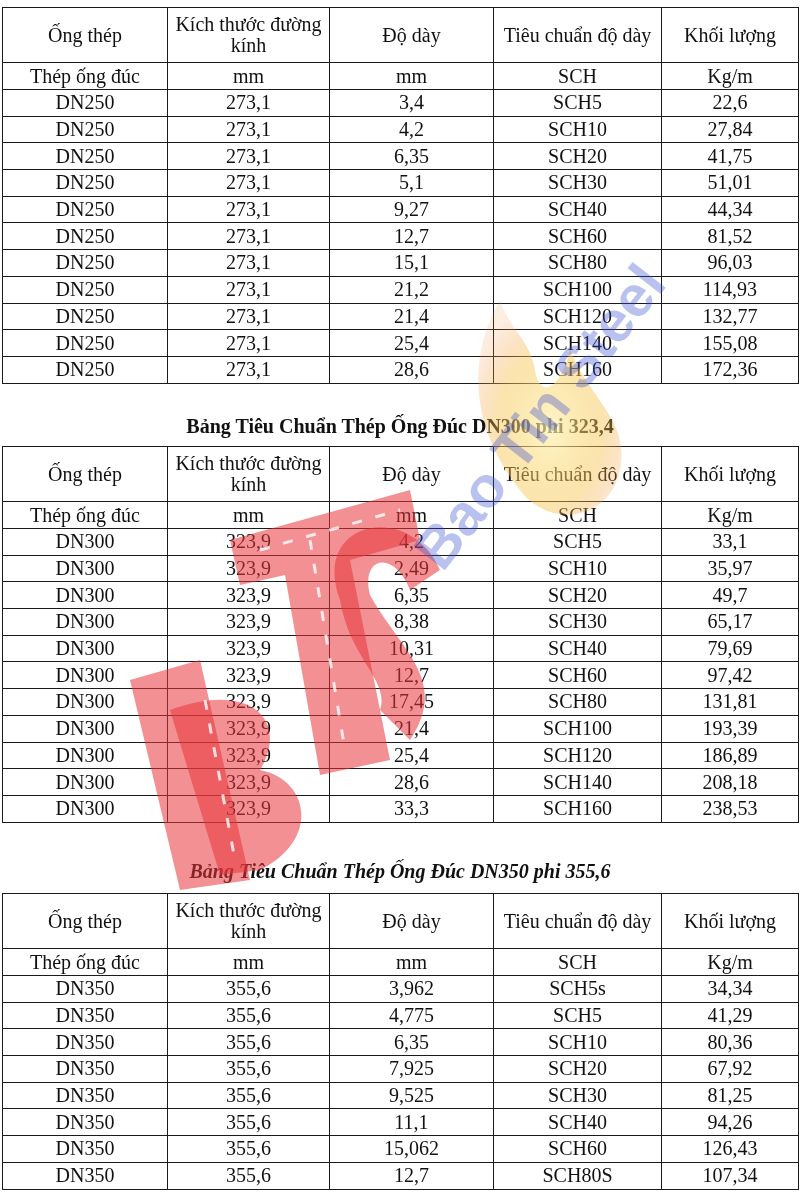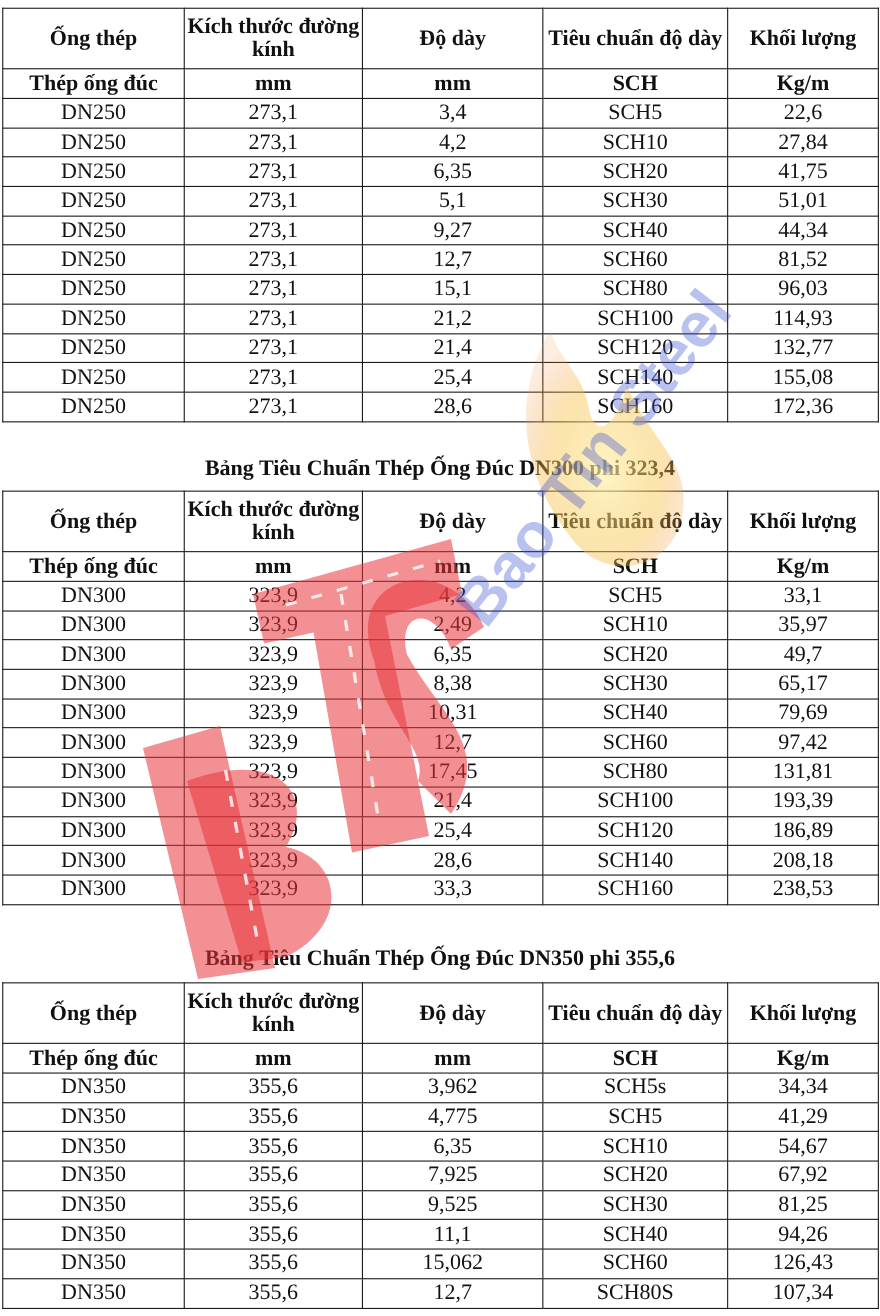--- a/index.html
+++ b/index.html
@@ -1,20 +1,20 @@
 <!DOCTYPE html>
 <html><head>
 <meta charset="utf-8">
 <style>
   html, body { margin:0; padding:0; background:#ffffff; }
   body { width:800px; height:1196px; position:relative; overflow:hidden;
          font-family:"Liberation Serif","DejaVu Serif",serif; color:#111; }
   .tbl { position:absolute; left:2px; width:796px; border-collapse:collapse; table-layout:fixed; }
   .tbl td, .tbl th { border:1.6px solid #1a1a1a; text-align:center; padding:0; font-size:20px; line-height:1.05; }
-  .tbl th { font-weight:bold;margin-top:16px; }
+  .tbl th { font-weight:normal;margin-top:16px; }
   .tbl tr.hdr th { height:54px; font-size:20px; }
   .tbl tr.unit th { height:26px; }
   .tbl tr.row td { height:25.7px; font-size:20px; }
   .c1 { width:165px; } .c2 { width:162px; } .c3 { width:164px; } .c4 { width:168px; } .c5 { width:137px; }
   .title { position:absolute; left:0; width:800px; text-align:center; font-weight:bold; font-size:20px; }
   .wm { position:absolute; pointer-events:none; z-index:5; }
 </style>
 </head>
 <body>
 
@@ -223,21 +223,21 @@
       <tr class="row">
         <td>DN300</td>
         <td>323,9</td>
         <td>33,3</td>
         <td>SCH160</td>
         <td>238,53</td>
       </tr>
     </tbody>
 </table>
 
-<div class="title" style="top:860px;">Bảng Tiêu Chuẩn Thép Ống Đúc DN350 phi 355,6</div>
+<div class="title" style="top:860px;font-style:italic;">Bảng Tiêu Chuẩn Thép Ống Đúc DN350 phi 355,6</div>
 
 <table class="tbl" style="top:893px;">
   <colgroup>
       <col class="c1">
       <col class="c2">
       <col class="c3">
       <col class="c4">
       <col class="c5">
     </colgroup>
   <tbody>
@@ -269,21 +269,21 @@
         <td>355,6</td>
         <td>4,775</td>
         <td>SCH5</td>
         <td>41,29</td>
       </tr>
       <tr class="row">
         <td>DN350</td>
         <td>355,6</td>
         <td>6,35</td>
         <td>SCH10</td>
-        <td>54,67</td>
+        <td>80,36</td>
       </tr>
       <tr class="row">
         <td>DN350</td>
         <td>355,6</td>
         <td>7,925</td>
         <td>SCH20</td>
         <td>67,92</td>
       </tr>
       <tr class="row">
         <td>DN350</td>

